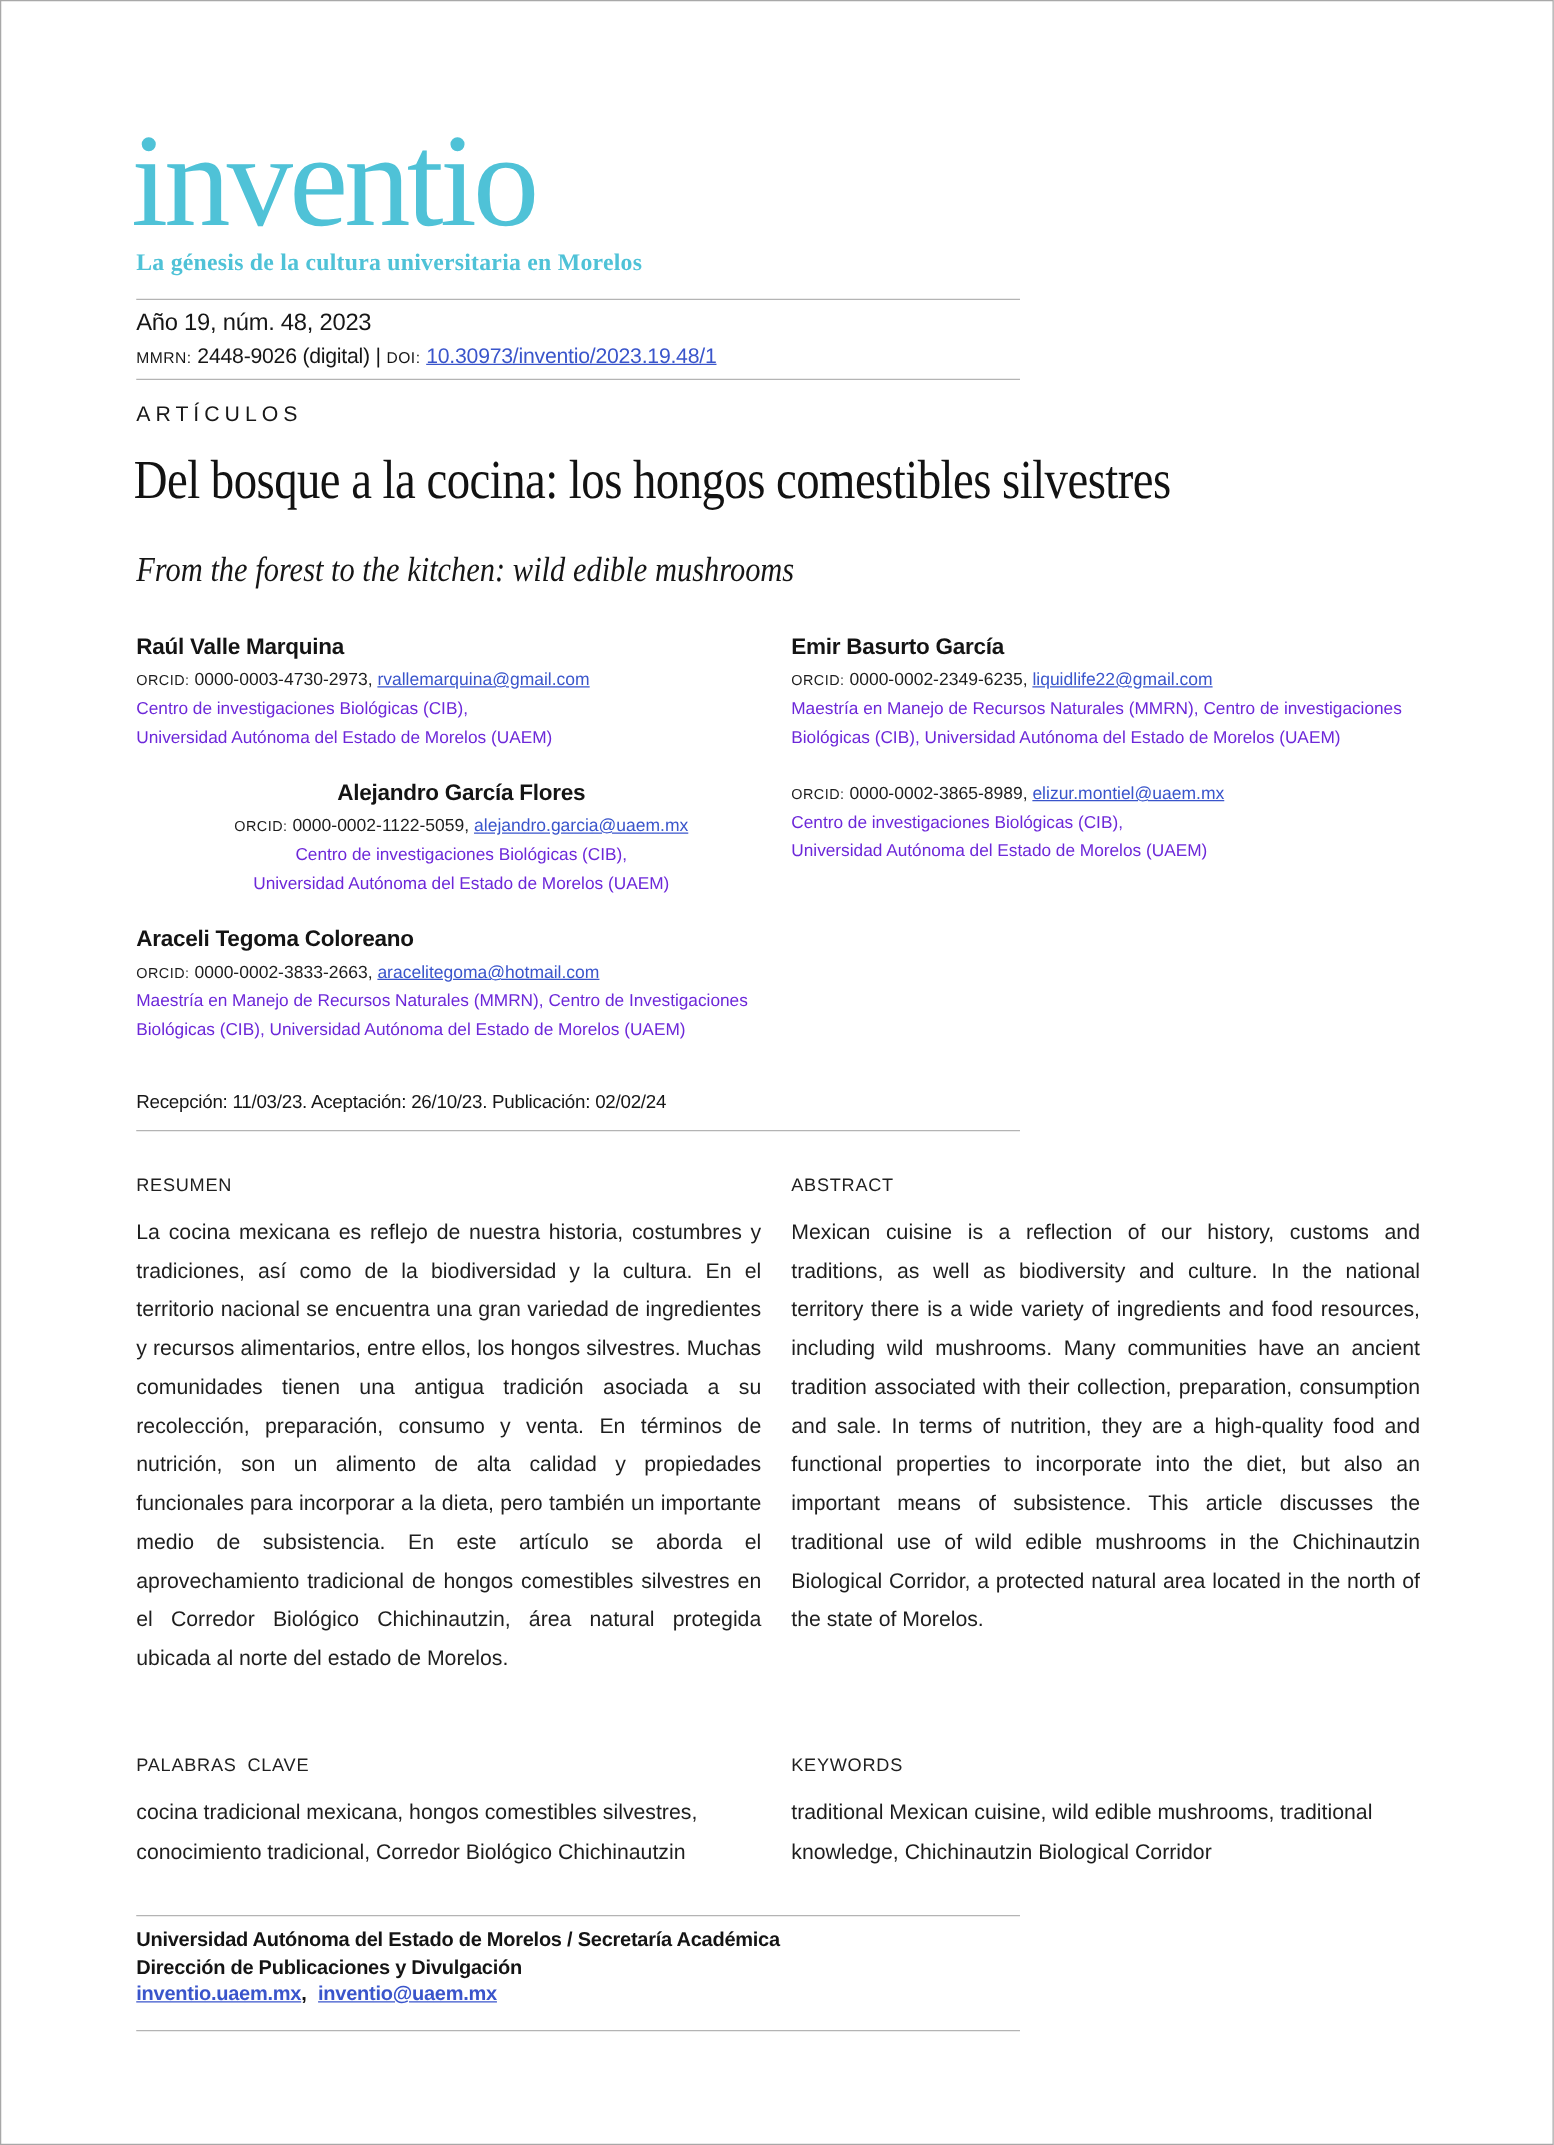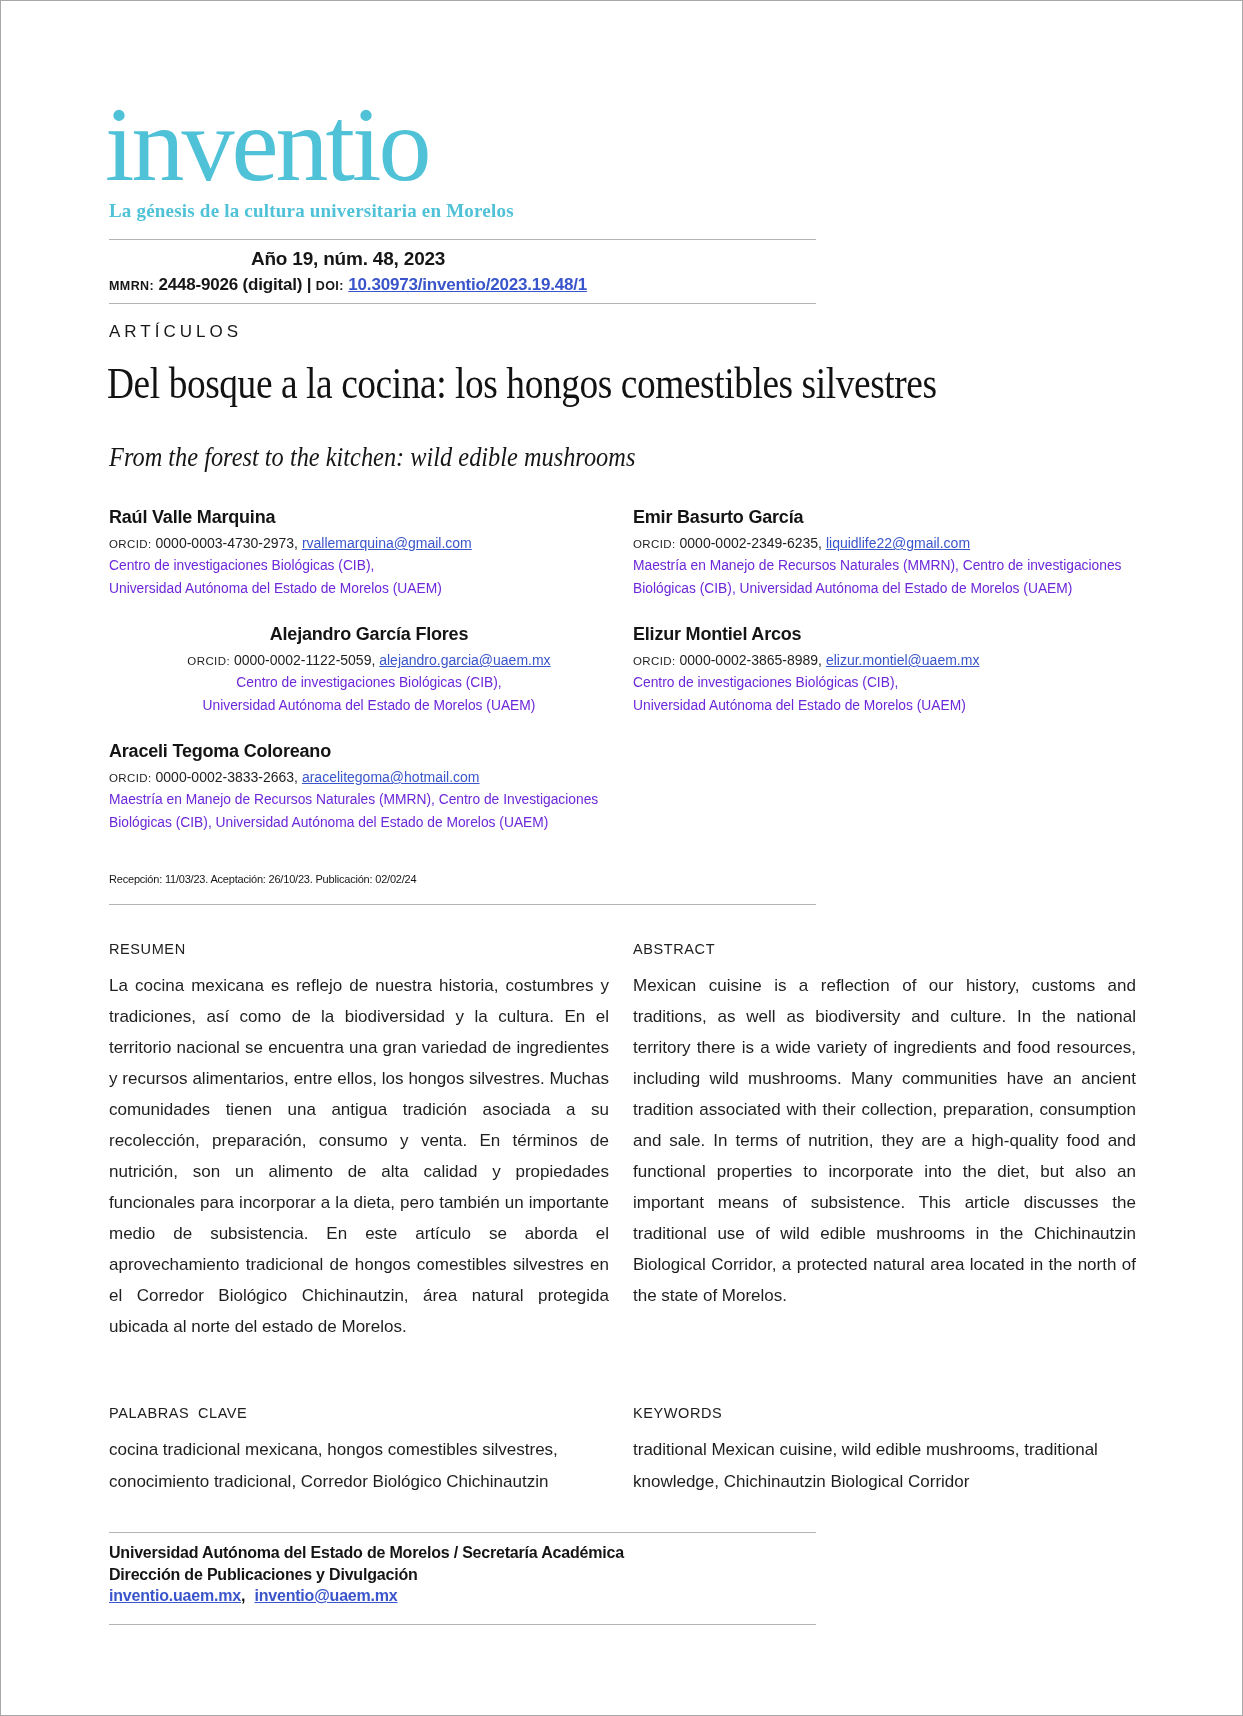--- a/index.html
+++ b/index.html
@@ -28,21 +28,21 @@
     left:108px;top:199px;
     font-family:"Liberation Serif",serif;font-weight:700;
     font-size:19px;color:var(--teal);letter-spacing:0.2px;
   }
 
   
   .rule{left:108px;width:707px;border-top:1px solid var(--rule);height:0;}
   .rule-wide{left:108px;width:707px;border-top:1px solid var(--rule);height:0;}
 
   
-  .pub-info{left:108px;top:246px;font-weight:700;letter-spacing:-0.2px;text-align:center;}
+  .pub-info{left:108px;top:246px;font-weight:400;letter-spacing:-0.2px;}
   .pub-info .edition{font-size:19px;line-height:24px;color:#161616;}
   .pub-info .issn-line{font-size:17px;line-height:23px;margin-top:2px;color:#161616;}
   .sc{font-size:12.5px;letter-spacing:0.4px;}
 
   
   .section-label{left:108px;top:321px;font-size:17px;letter-spacing:4px;color:#181818;}
   .title-es{
     left:106px;top:358px;width:1080px;
     font-family:"Liberation Serif",serif;font-size:44px;line-height:50px;
     letter-spacing:-0.5px;color:#121212;
@@ -56,21 +56,21 @@
   }
 
   
   .author{width:520px;}
   .author .name{font-weight:700;font-size:18px;line-height:22px;letter-spacing:-0.2px;color:#141414;margin-bottom:4px;}
   .author .line{font-size:14px;line-height:22px;white-space:nowrap;color:#1d1d1d;}
   .author .line .sc{font-size:11.5px;}
   .author .affil{font-size:13.8px;line-height:22.5px;white-space:nowrap;color:#6d28d9;}
 
   
-  .dates{left:108px;top:872px;font-size:11px;letter-spacing:-0.2px;color:#161616;}
+  .dates{left:108px;top:872px;font-size:15px;letter-spacing:-0.2px;color:#161616;}
 
   
   .col{top:940px;}
   .col-left{left:108px;width:500px;}
   .col-right{left:632px;width:503px;}
   .col-heading{font-size:14.5px;letter-spacing:0.6px;word-spacing:4px;color:#202020;}
   .col-text{margin-top:13px;font-size:17px;line-height:31px;text-align:justify;color:#1e1e1e;}
   .kw{top:1404px;}
   .kw .col-text{text-align:left;line-height:32px;}
 
@@ -133,21 +133,20 @@
     <div class="line">
       <span class="sc">ORCID:</span>
       <span>0000-0002-1122-5059,</span>
       <a>alejandro.garcia@uaem.mx</a>
     </div>
     <div class="affil">Centro de investigaciones Biológicas (CIB),</div>
     <div class="affil">Universidad Autónoma del Estado de Morelos (UAEM)</div>
   </div>
 
   <div class="abs author" style="left:632px;top:622px;">
-    <div class="name">Elizur Montiel Arcos</div>
     <div class="line">
       <span class="sc">ORCID:</span>
       <span>0000-0002-3865-8989,</span>
       <a>elizur.montiel@uaem.mx</a>
     </div>
     <div class="affil">Centro de investigaciones Biológicas (CIB),</div>
     <div class="affil">Universidad Autónoma del Estado de Morelos (UAEM)</div>
   </div>
 
   <div class="abs author" style="left:108px;top:739px;">

